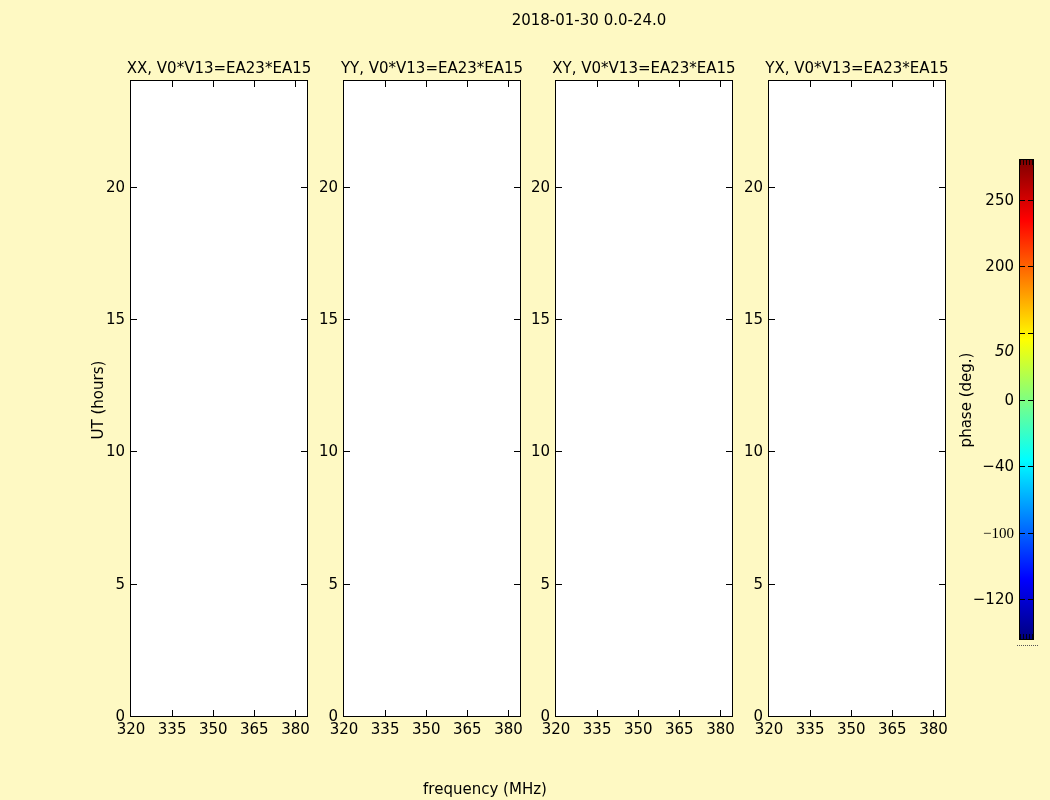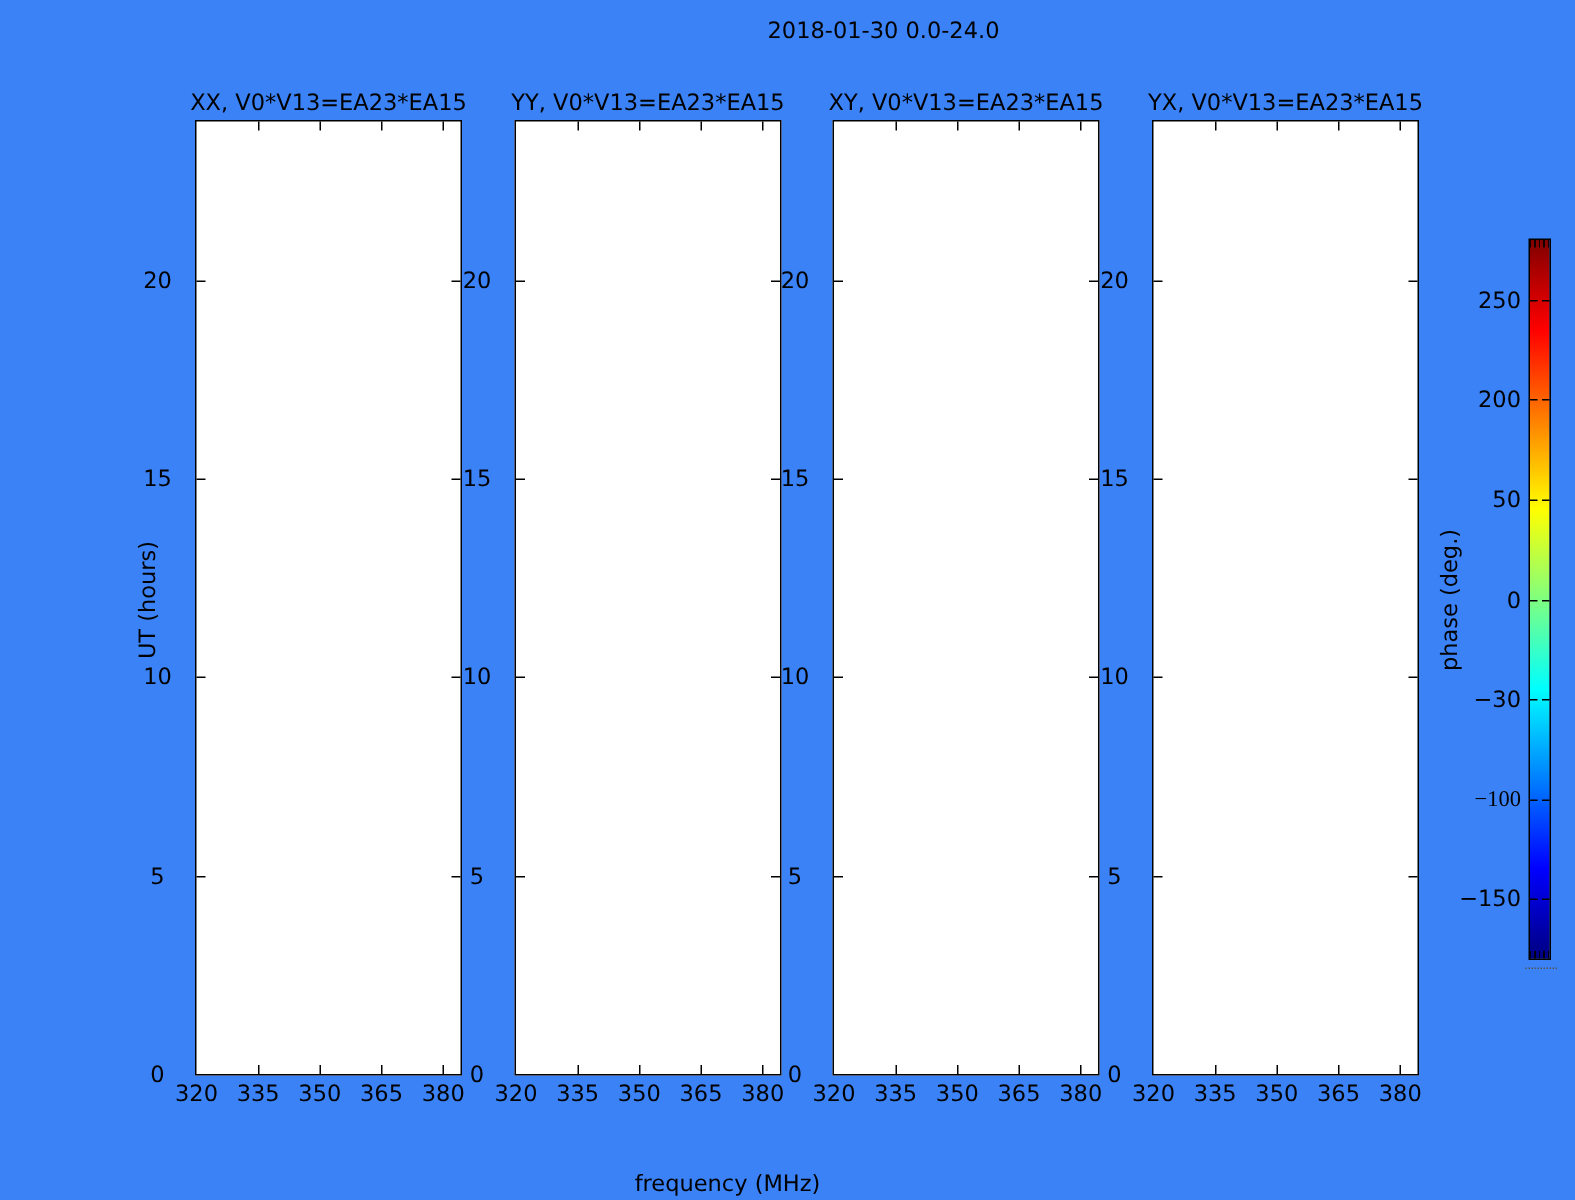--- a/index.html
+++ b/index.html
@@ -1,38 +1,38 @@
 <!DOCTYPE html>
 <html><head>
 <meta charset="utf-8">
 <style>
   html,body{margin:0;padding:0;background:#ffffff;}
   .figure{
-    position:relative;width:1050px;height:800px;background:#3b82f6;
+    position:relative;width:1050px;height:800px;background:#fef9c3;
     font-family:"DejaVu Sans",sans-serif;color:#000;overflow:hidden;
   }
   .fig-title{
     position:absolute;top:11px;left:589px;transform:translateX(-50%);
     font-size:15px;line-height:19px;white-space:nowrap;
   }
   .subplot{
     position:absolute;top:80px;width:178px;height:637px;
     border:1px solid #000;box-sizing:border-box;background:#ffffff;
   }
   .subplot-title{
     position:absolute;top:-22px;left:50%;transform:translateX(-50%);
     font-size:15px;line-height:18px;white-space:nowrap;
   }
   .tick{position:absolute;background:#000;}
   .xlab{
     position:absolute;transform:translateX(-50%);top:639px;
     font-size:15px;line-height:18px;white-space:nowrap;
   }
   .ylab{
-    position:absolute;left:-46px;width:40px;text-align:center;
+    position:absolute;left:-46px;width:40px;text-align:right;
     font-size:15px;line-height:18px;white-space:nowrap;
   }
   .axis-label-x{
     position:absolute;top:780px;left:485px;transform:translateX(-50%);
     font-size:15px;line-height:18px;white-space:nowrap;
   }
   .axis-label-y{
     position:absolute;top:400px;left:98px;
     transform:translate(-50%,-50%) rotate(-90deg);
     font-size:15px;line-height:18px;white-space:nowrap;
@@ -197,30 +197,30 @@
     <div class="cb-hatch" style="bottom:0"></div>
     <div class="cb-dotted"></div>
   <div class="cb-tick" style="top: 39.9167px; left: 0px;"></div>
       <div class="cb-tick" style="top: 39.9167px; right: 0px;"></div>
       <div class="cb-label" style="top: 30.9167px;">250</div>
       <div class="cb-tick" style="top: 106.444px; left: 0px;"></div>
       <div class="cb-tick" style="top: 106.444px; right: 0px;"></div>
       <div class="cb-label" style="top: 97.4444px;">200</div>
       <div class="cb-tick" style="top: 172.972px; left: 0px;"></div>
       <div class="cb-tick" style="top: 172.972px; right: 0px;"></div>
-      <div class="cb-label" style="top: 164px;">50</div>
+      <div class="cb-label" style="top: 182px; font-style: italic;">50</div>
       <div class="cb-tick" style="top: 239.5px; left: 0px;"></div>
       <div class="cb-tick" style="top: 239.5px; right: 0px;"></div>
       <div class="cb-label" style="top: 230.5px;">0</div>
       <div class="cb-tick" style="top: 306.028px; left: 0px;"></div>
       <div class="cb-tick" style="top: 306.028px; right: 0px;"></div>
-      <div class="cb-label" style="top: 297.028px;">−30</div>
+      <div class="cb-label" style="top: 297.028px;">−40</div>
       <div class="cb-tick" style="top: 372.556px; left: 0px;"></div>
       <div class="cb-tick" style="top: 372.556px; right: 0px;"></div>
       <div class="cb-label" style="top: 363.556px; font-family: Liberation Serif, serif;">−100</div>
       <div class="cb-tick" style="top: 439.083px; left: 0px;"></div>
       <div class="cb-tick" style="top: 439.083px; right: 0px;"></div>
-      <div class="cb-label" style="top: 430.083px;">−150</div>
+      <div class="cb-label" style="top: 430.083px;">−120</div>
     </div>
 
   <div class="cb-axis-label">phase (deg.)</div>
 
 </div>
 
 </body></html>

